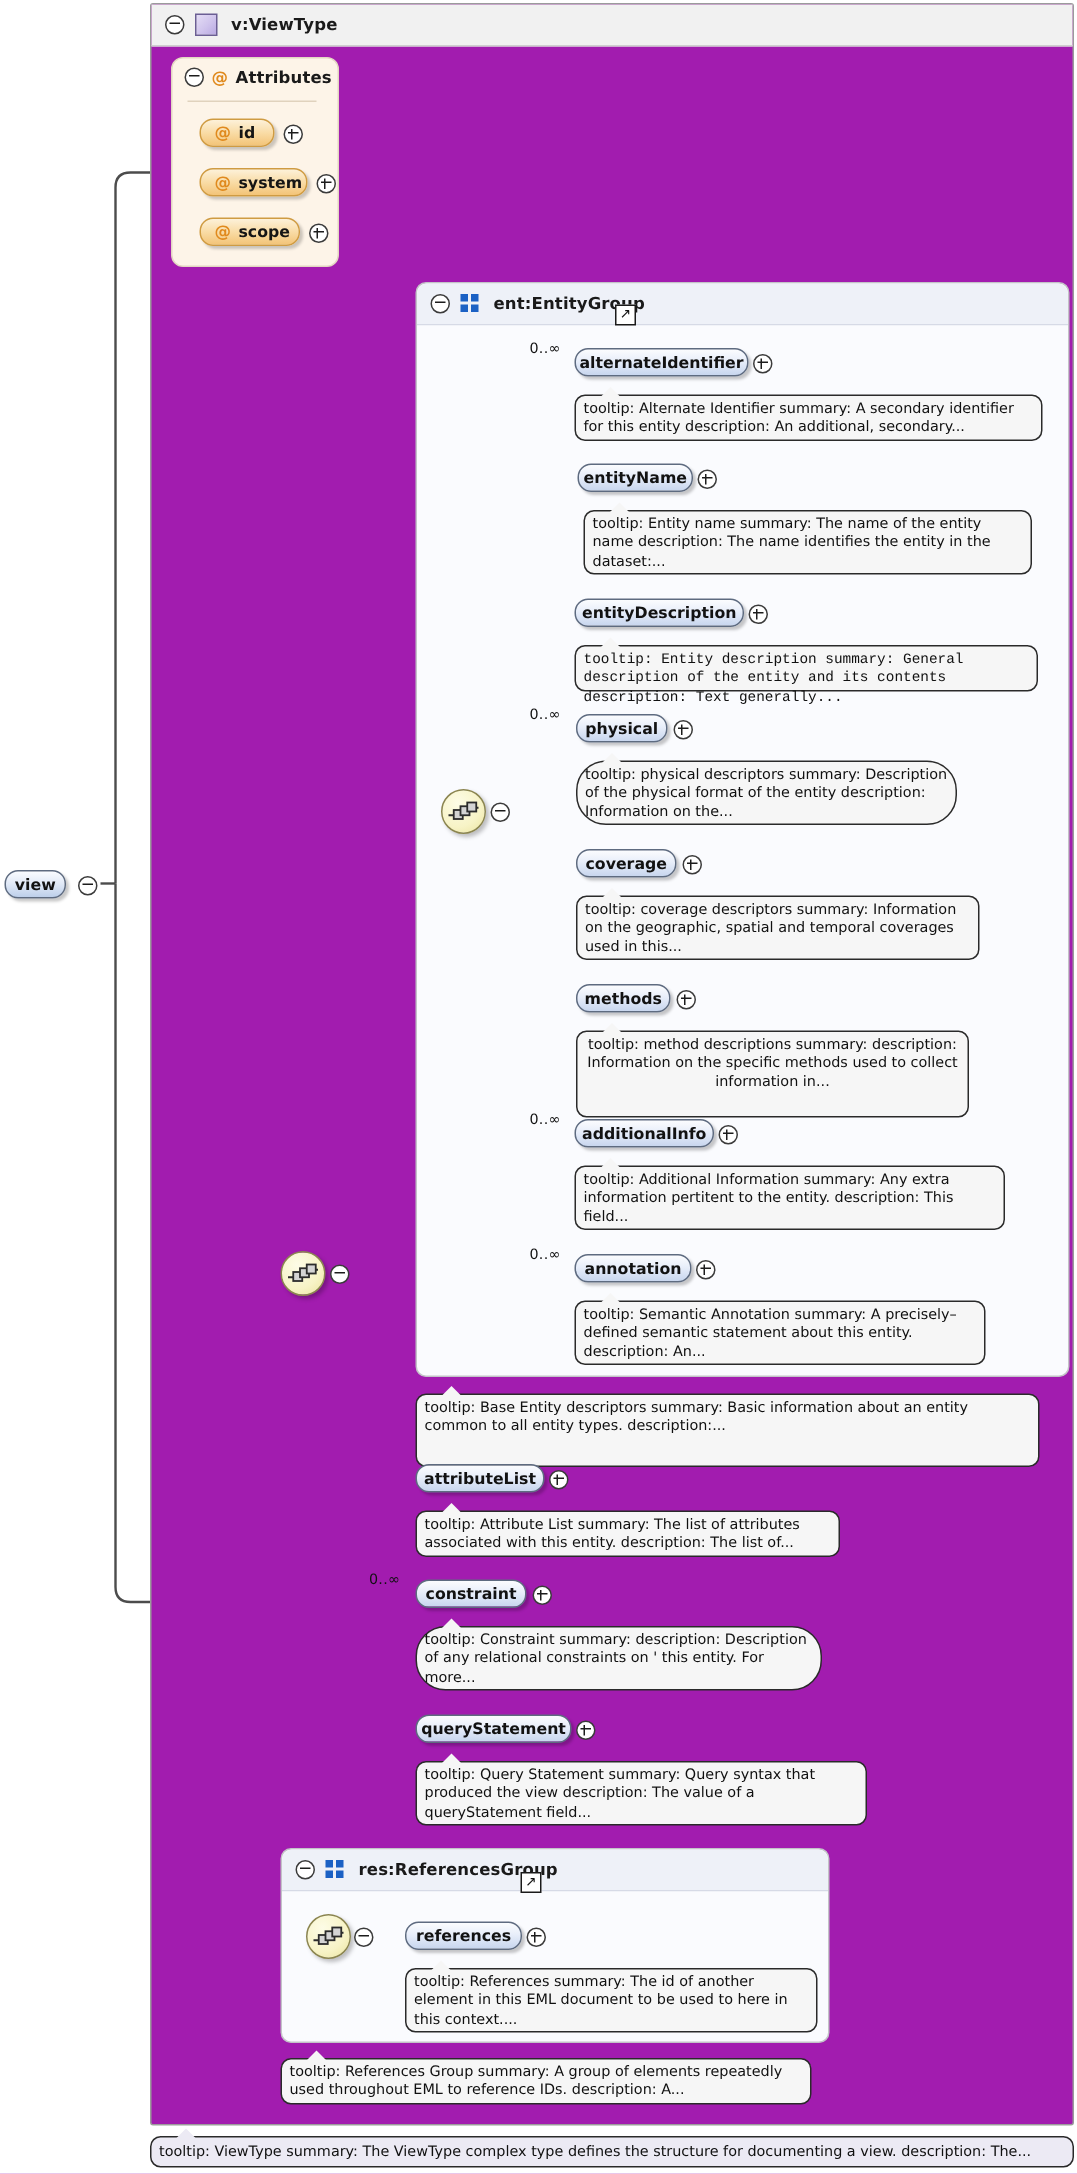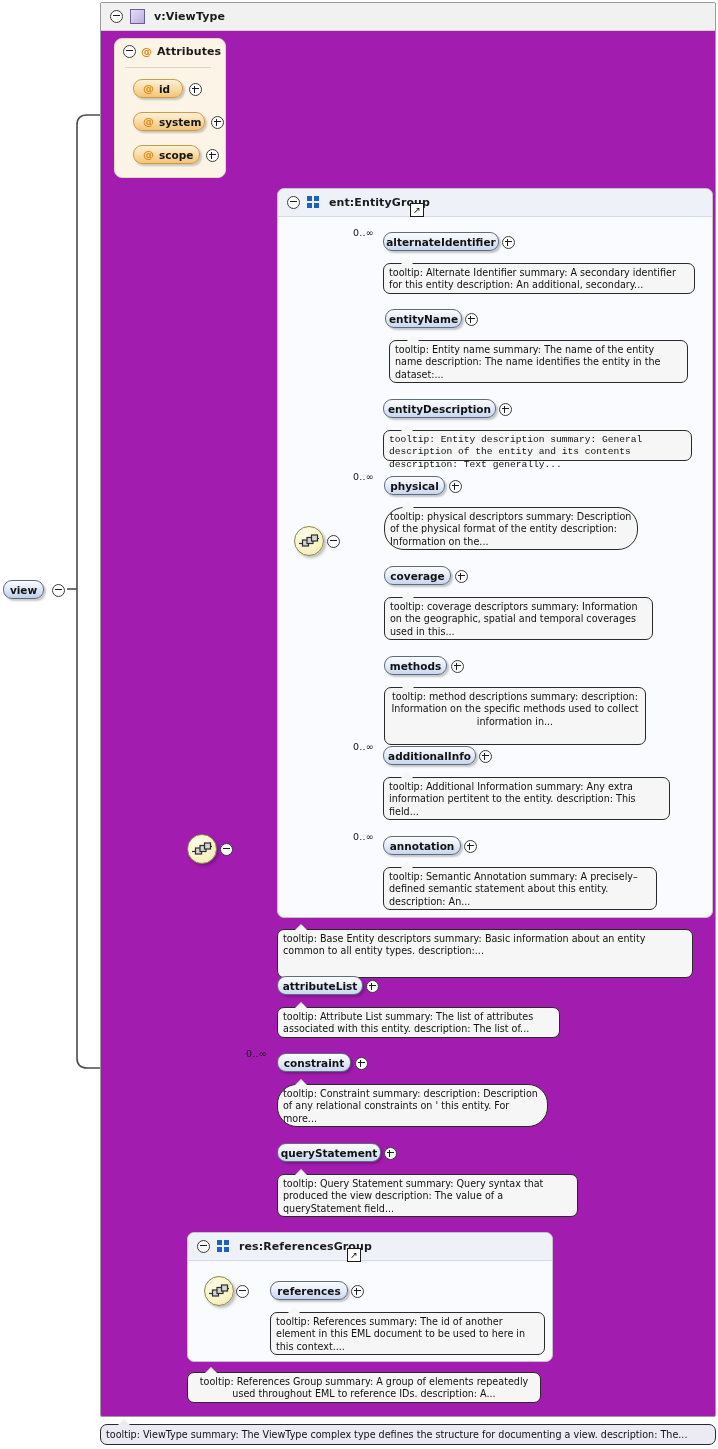--- a/index.html
+++ b/index.html
@@ -539,21 +539,21 @@
 
   <div class="node" style="left:270px; top:1281px; width:78px;">
     <span>references</span>
   </div>
   <span class="expander plus exp-abs" style="left:351px; top:1285px;"></span>
   <div class="tooltip" style="left:270px; top:1312px; width:275px; height:43px;">
     <span class="tail" style="left:16px;"></span>
     <span>tooltip: References summary: The id of another element in this EML document to be used to here in this context....</span>
   </div>
 
-  <div class="tooltip" style="left:187px; top:1372px; width:354px; height:31px;text-align:center;">
+  <div class="tooltip" style="left:187px; top:1372px; width:354px; height:31px;">
     <span class="tail" style="left:16px;"></span>
     <span>tooltip: References Group summary: A group of elements repeatedly used throughout EML to reference IDs. description: A...</span>
   </div>
 
   <div class="tooltip lav" style="left:100px; top:1424px; width:616px; height:21px; line-height:14px;">
     <span class="tail" style="left:16px;"></span>
     <span>tooltip: ViewType summary: The ViewType complex type defines the structure for documenting a view. description: The...</span>
   </div>
 
 </div>

